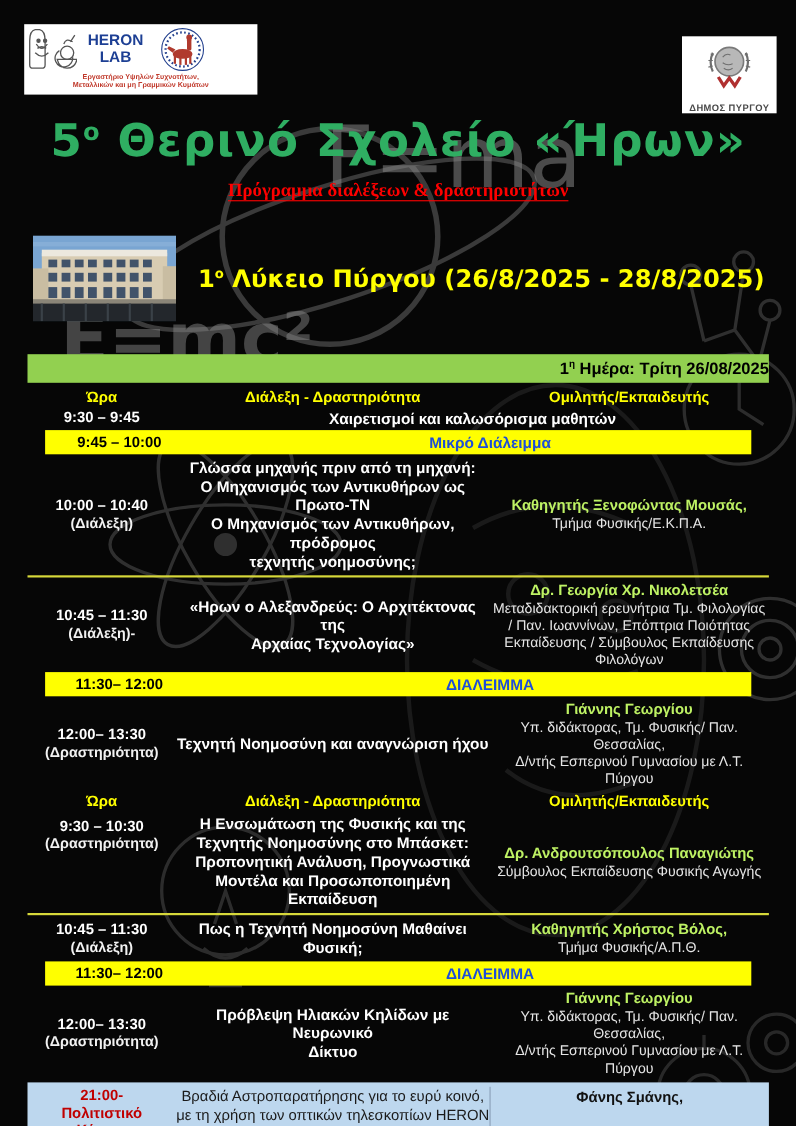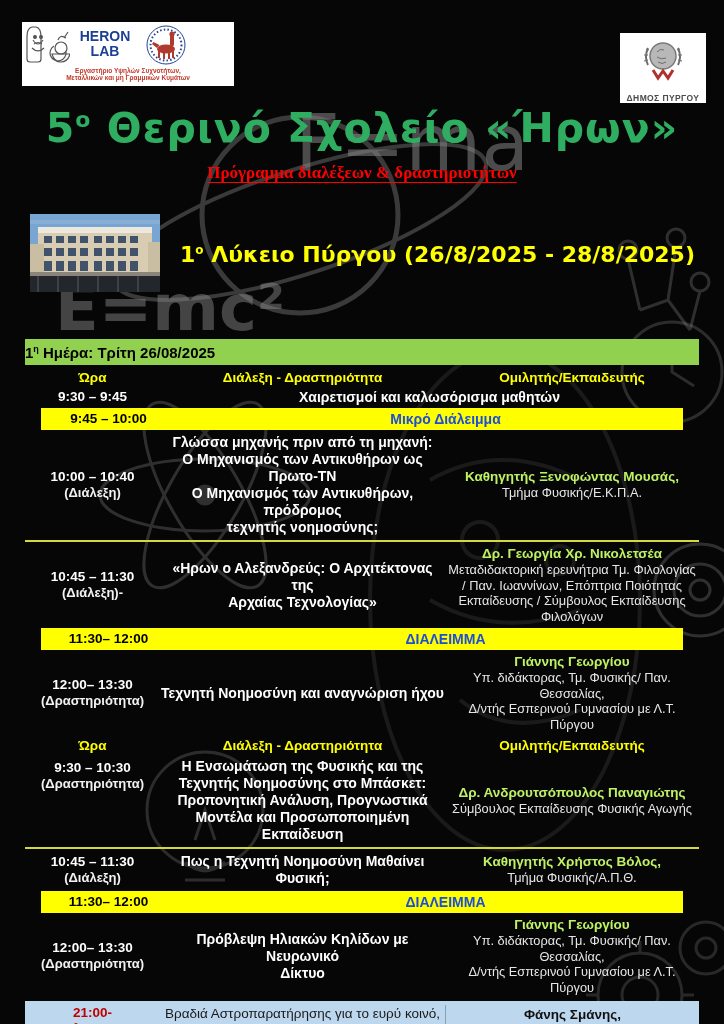--- a/index.html
+++ b/index.html
@@ -32,21 +32,21 @@
     text-decoration:underline;text-underline-offset:4px;}
   .photo{top:214px;left:30px;width:130px;height:78px;}
   .venue{top:242px;left:165px;width:545px;text-align:center;color:#ffff00;
     font-weight:bold;font-size:22px;font-family:"DejaVu Sans",sans-serif;}
   .venue sup{font-size:12px;}
 
   
   .schedule{top:322px;left:25px;width:674px;}
   .grid{display:grid;grid-template-columns:135px 285px 254px;}
   .bar-green{height:26px;background:#92d050;color:#000;font-weight:bold;
-    font-size:15px;display:flex;align-items:center;justify-content:flex-start;margin-bottom:2px;margin-top:17px;}
+    font-size:15px;display:flex;align-items:center;justify-content:flex-end;margin-bottom:2px;}
   .bar-green sup{font-size:9px;}
   .colhdr{height:20px;color:#ffff00;font-weight:bold;font-size:13.5px;}
   .colhdr>div{display:flex;align-items:center;justify-content:center;}
   .row{align-items:center;}
   .row-pad{padding:3px 0;}
   .cell-time{color:#fff;font-weight:bold;font-size:13.5px;line-height:16px;
     text-align:center;align-self:center;}
   .cell-kind{font-weight:bold;font-size:13px;color:#f2f2f2;}
   .cell-lecture{color:#fff;font-weight:bold;font-size:14px;line-height:17px;
     text-align:center;white-space:pre-line;align-self:center;}

